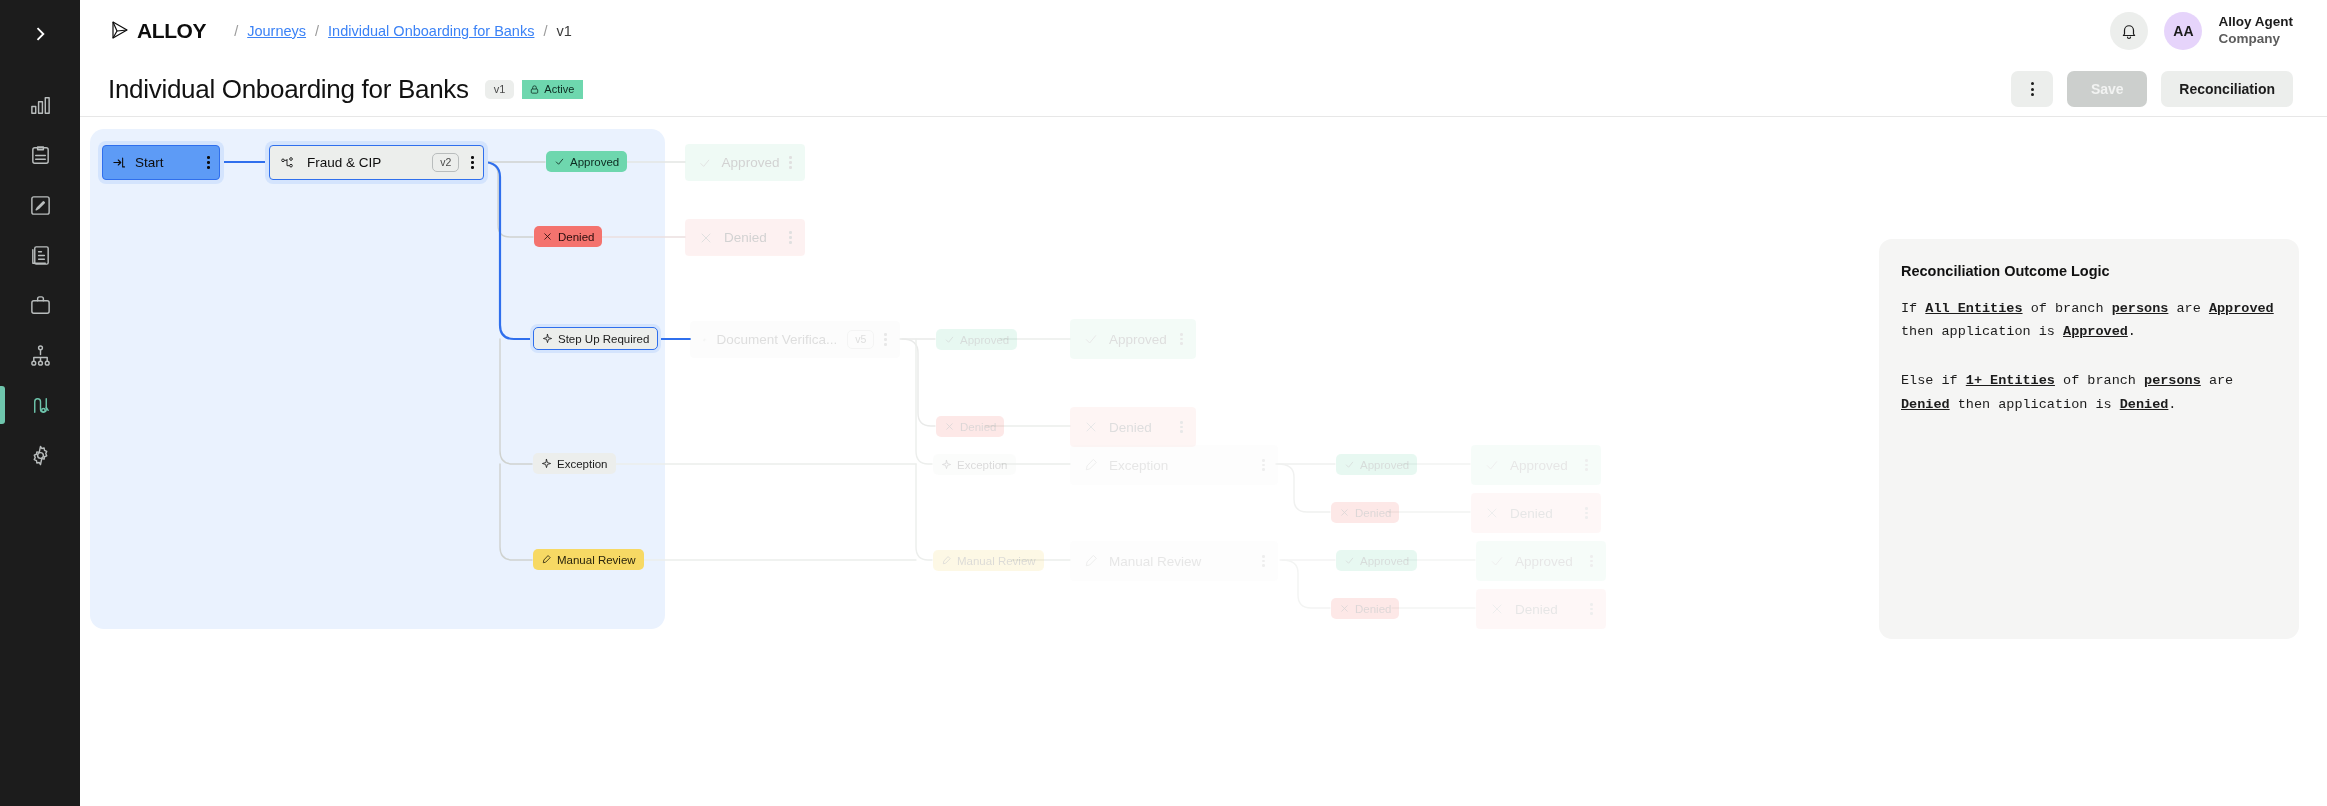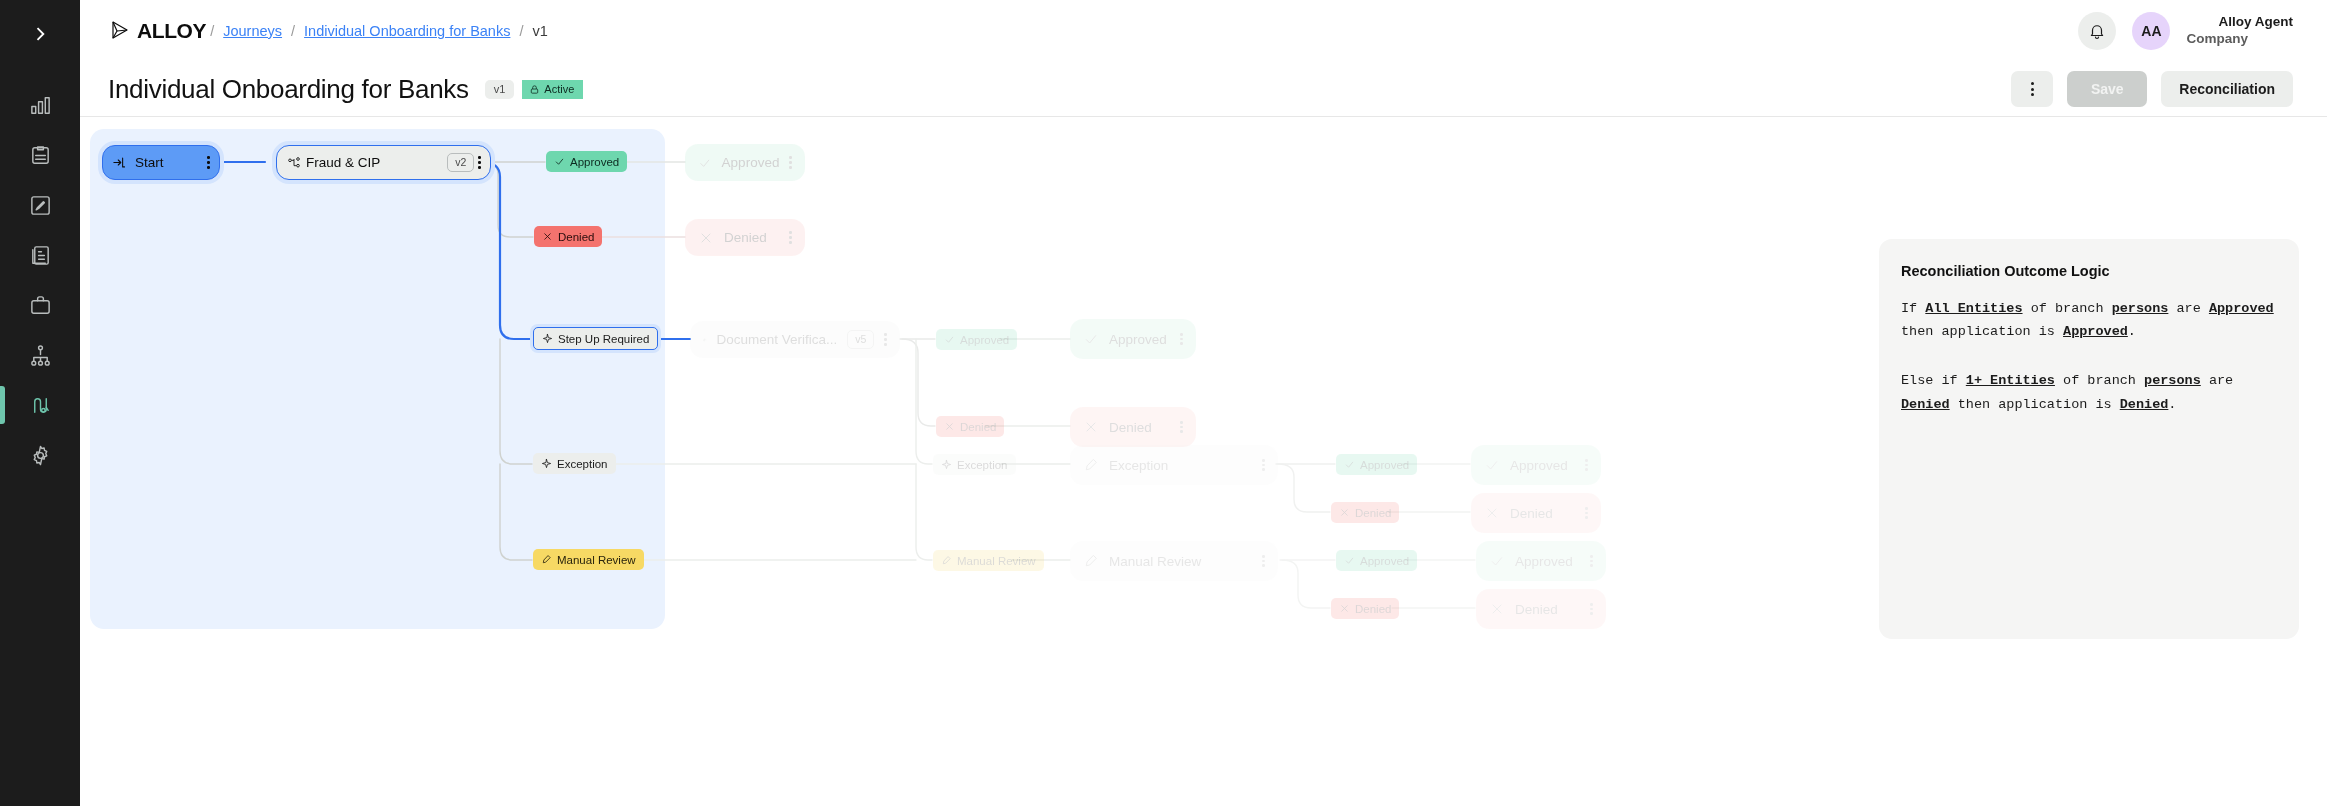--- a/index.html
+++ b/index.html
@@ -35,42 +35,42 @@
   .rail-item.active::before {
     content:""; position: absolute; left: 0; top: 6px;
     width: 5px; height: 38px; background: #6ec5ac; border-radius: 0 3px 3px 0;
   }
 
   
   .main { flex: 1; height: 806px; position: relative; background: #fff; }
 
   
   .topbar { height: 62px; display: flex; align-items: center; padding: 0 34px 0 28px; }
-  .logo { display: flex; align-items: center; gap: 5px; margin-right: 4px; }
+  .logo { display: flex; align-items: center; gap: 5px; margin-right: 28px; }
   .logo-mark { width: 24px; height: 24px; }
   .logo-mark svg { width: 24px; height: 24px; }
   .logo-text { font-size: 21px; font-weight: 700; letter-spacing: -0.4px; color: #0d0d0d; }
   .crumbs { display: flex; align-items: center; gap: 9px; font-size: 14.5px; color: #3b3b3b; }
   .crumb-sep { color: #9a9a9a; }
   .crumb-link { color: #3b82f6; text-decoration: underline; cursor: pointer; }
   .crumb-cur { color: #3b3b3b; }
   .topbar-right { margin-left: auto; display: flex; align-items: center; gap: 16px; }
   .bell {
     width: 38px; height: 38px; border-radius: 50%; background: #eceeec;
     display: flex; align-items: center; justify-content: center; cursor: pointer;
   }
   .bell svg { width: 18px; height: 18px; stroke: #1c1c1c; fill: none; stroke-width: 1.6;
               stroke-linecap: round; stroke-linejoin: round; }
   .avatar {
     width: 38px; height: 38px; border-radius: 50%; background: #e6d4fb;
     display: flex; align-items: center; justify-content: center;
     font-size: 14px; font-weight: 700; color: #1c1c1c; cursor: pointer;
   }
   .user-block { line-height: 1.25; }
-  .user-name { font-size: 13.5px; font-weight: 700; color: #1c1c1c; margin-left: 32px; }
+  .user-name { font-size: 13.5px; font-weight: 700; color: #1c1c1c; }
   .user-org  { font-size: 13.5px; color: #5c5c5c; font-weight: bold; }
 
   
   .titlerow { height: 54px; display: flex; align-items: center; padding: 0 34px 0 28px; }
   .page-title { font-size: 26px; font-weight: 400; color: #111; letter-spacing: -0.3px; }
   .badge-v {
     margin-left: 16px; background: #eceeec; color: #4a4a4a; font-size: 11px;
     border-radius: 5px; padding: 4px 9px; line-height: 1;
   }
   .badge-active {
@@ -104,44 +104,44 @@
   .canvas-svg { position: absolute; inset: 0; width: 100%; height: 100%; pointer-events: none; }
 
   .branch-bg {
     position: absolute; left: 10px; top: 12px; width: 575px; height: 500px;
     background: #eaf2fe; border-radius: 14px;
   }
 
   
   .node {
     position: absolute; display: flex; align-items: center;
-    border-radius: 13px; font-size: 13.5px; white-space: nowrap;
+    border-radius: 4px; font-size: 13.5px; white-space: nowrap;
   }
   .node .nlabel { flex: 1; }
   .node .ndots { display: flex; flex-direction: column; gap: 2.2px; align-items: center; }
   .node .ndots i { width: 2.6px; height: 2.6px; border-radius: 50%; display: block; }
   .node .vbadge {
     border-radius: 5px; font-size: 10.5px; padding: 3px 7px; line-height: 1;
   }
 
   
   .node-start {
     left: 22px; top: 28px; width: 118px; height: 35px;
     background: #5d9bf6; border: 1.6px solid #2f6fed;
     box-shadow: 0 0 0 4px #d4e4fd; padding: 0 9px; gap: 8px;
     color: #0d0d0d; font-weight: 400; cursor: pointer;
   }
   .node-start svg { width: 15px; height: 15px; stroke: #0d0d0d; fill:none; stroke-width: 1.7;
                     stroke-linecap: round; stroke-linejoin: round; }
   .node-start .ndots i { background: #0d0d0d; }
 
   .node-fraud {
-    left: 196px; top: 28px; width: 215px; height: 35px;
+    left: 189px; top: 28px; width: 215px; height: 35px;
     background: #eceeec; border: 1.6px solid #2f6fed;
-    box-shadow: 0 0 0 4px #d4e4fd; padding: 0 9px; gap: 4px;
+    box-shadow: 0 0 0 4px #d4e4fd; padding: 0 9px; gap: 12px;
     color: #0d0d0d; cursor: pointer;
   }
   .node-fraud svg { width: 16px; height: 16px; stroke: #1c1c1c; fill: none; stroke-width: 1.4; }
   .node-fraud .vbadge { background: #eceeec; border: 1px solid #b9bdbd; color: #4a4a4a; }
   .node-fraud .ndots i { background: #0d0d0d; }
 
   
   .pill {
     position: absolute; display: flex; align-items: center; gap: 5px;
     height: 21px; padding: 0 8px; border-radius: 5px; font-size: 11.5px;

